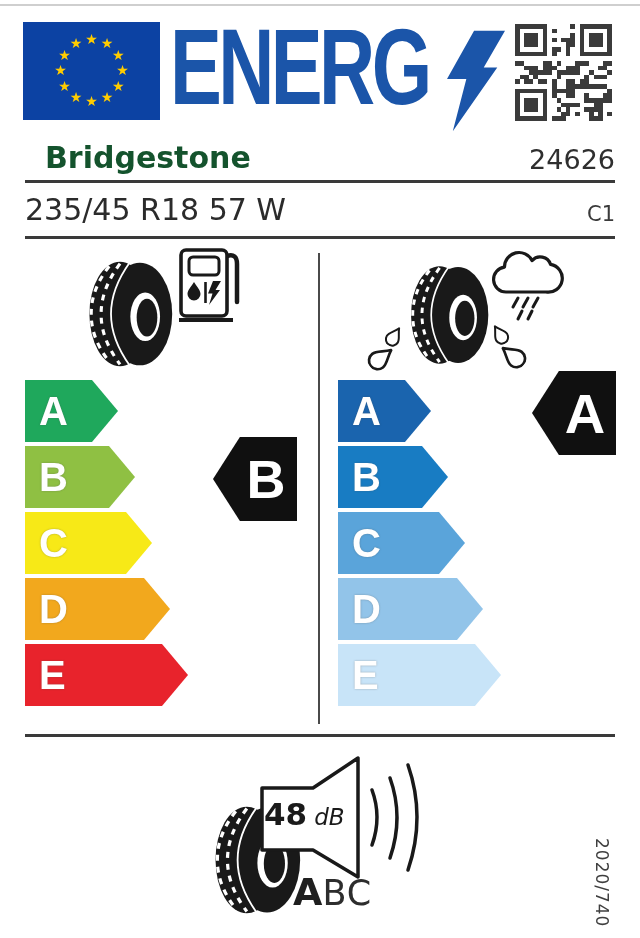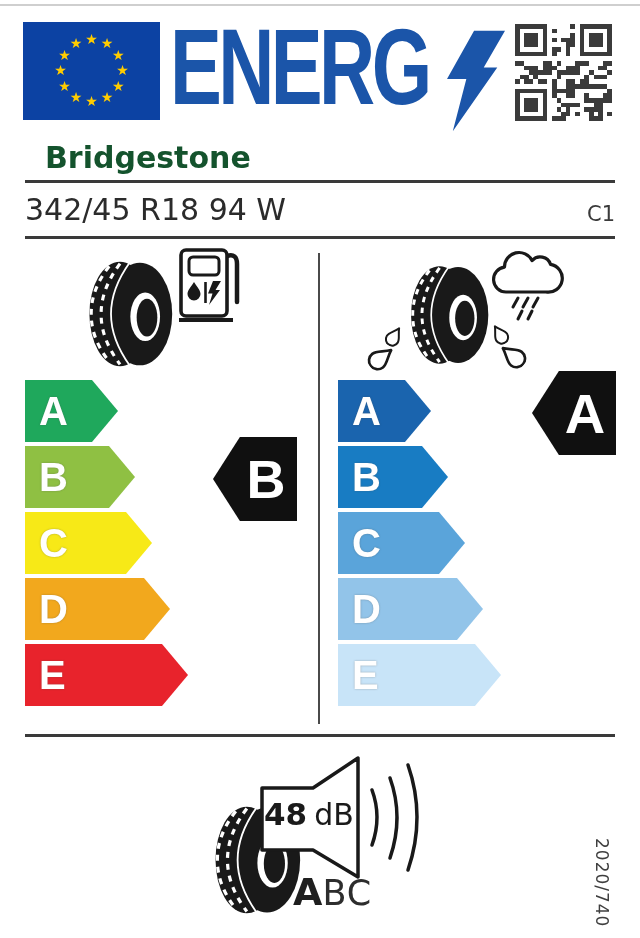--- a/index.html
+++ b/index.html
@@ -54,21 +54,21 @@
   .pump       { left:178px; top:246px; width:62px;  height:86px; }
   .tire-wet   { left:406px; top:262px; width:84px;  height:106px; }
   .cloud      { left:488px; top:246px; width:76px;  height:76px; }
   .splash     { position:absolute; }
 
   
   .tire-noise { left:210px; top:795px; width:92px; height:130px; z-index:1; }
   .speaker-svg { left:200px; top:745px; width:240px; height:190px; z-index:2; }
   .noise-text { left:264px; top:796px; z-index:3; display:flex; align-items:baseline; gap:7px; color:#1a1a1a; }
   .noise-val { font-size:31px; font-weight:bold; }
-  .noise-unit { font-size:30px; }
+  .noise-unit { font-size:23px;font-style:italic; }
   .noise-class { left:293px; top:870px; z-index:3; display:flex; align-items:baseline; color:#1f1f1f; }
   .noise-class .big { font-size:38px; font-weight:bold; }
   .noise-class .rest { font-size:35px; color:#2d2d2d; letter-spacing:1px; }
 
   .regulation { left:612px; top:838px; font-size:17px; color:#3f3f3f; letter-spacing:1px;
                 transform-origin:0 0; transform:rotate(90deg); white-space:nowrap; }
 </style>
 </head>
 <body>
 
@@ -228,22 +228,23 @@
         <rect x="8" y="20" width="1" height="1" fill="#3b3b3b"></rect>
         <rect x="9" y="20" width="1" height="1" fill="#3b3b3b"></rect>
         <rect x="10" y="20" width="1" height="1" fill="#3b3b3b"></rect>
         <rect x="16" y="20" width="1" height="1" fill="#3b3b3b"></rect>
         <rect x="17" y="20" width="1" height="1" fill="#3b3b3b"></rect>
         <rect x="18" y="20" width="1" height="1" fill="#3b3b3b"></rect>
       </svg>
   </div>
 
   <div class="abs brand">Bridgestone</div>
+  <div class="abs model-code">24626</div>
   <div class="abs rule rule1"></div>
-  <div class="abs tire-size">342/45 R18 94 W</div>
+  <div class="abs tire-size">235/45 R18 57 W</div>
   <div class="abs tire-class">C1</div>
   <div class="abs rule rule2"></div>
 
   <div class="abs vdivider"></div>
 
   <div class="abs tire-fuel icon-wrap">
     <svg viewBox="0 0 100 124">
         <use href="#tire-sym"></use>
       </svg>
   </div>

